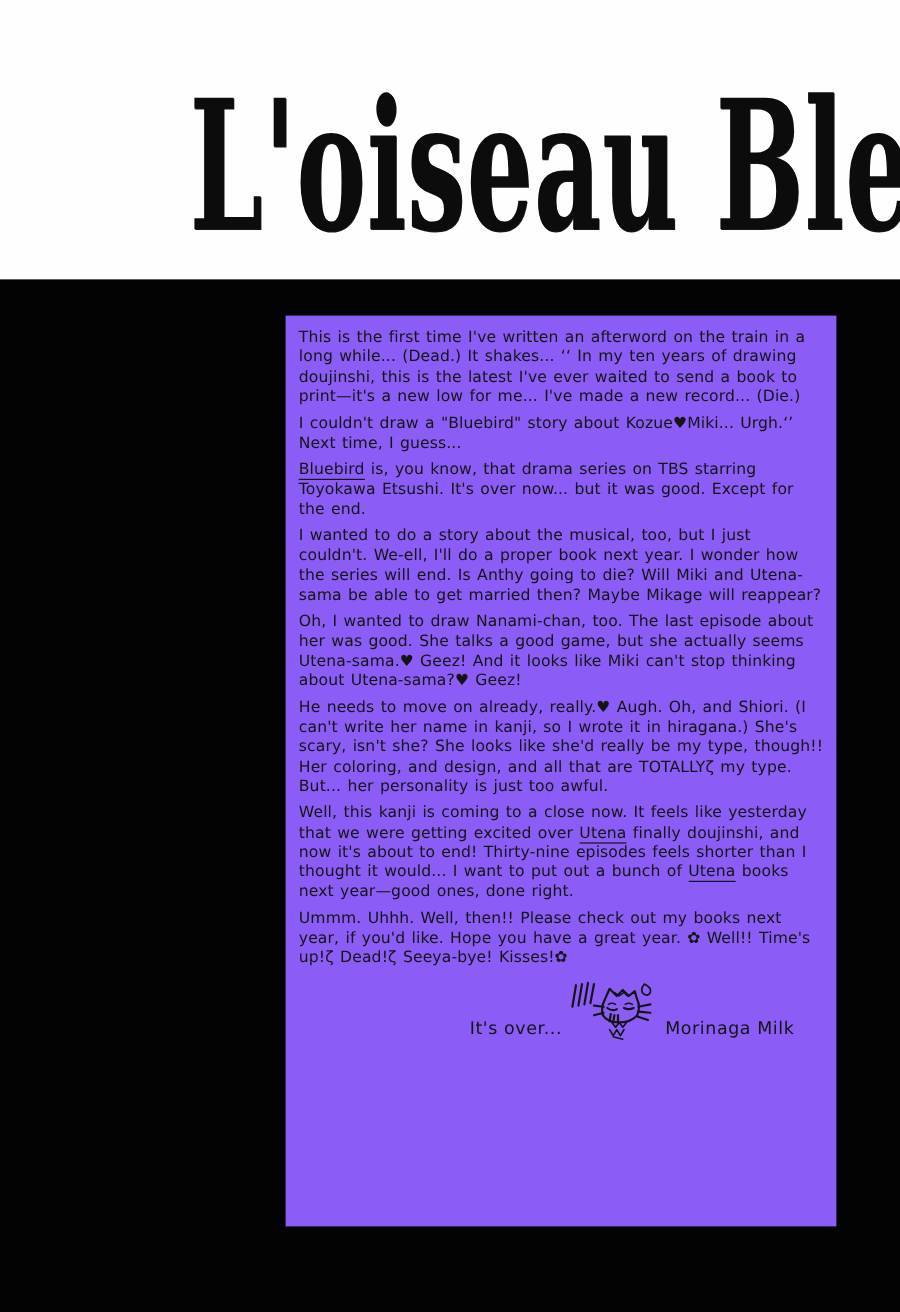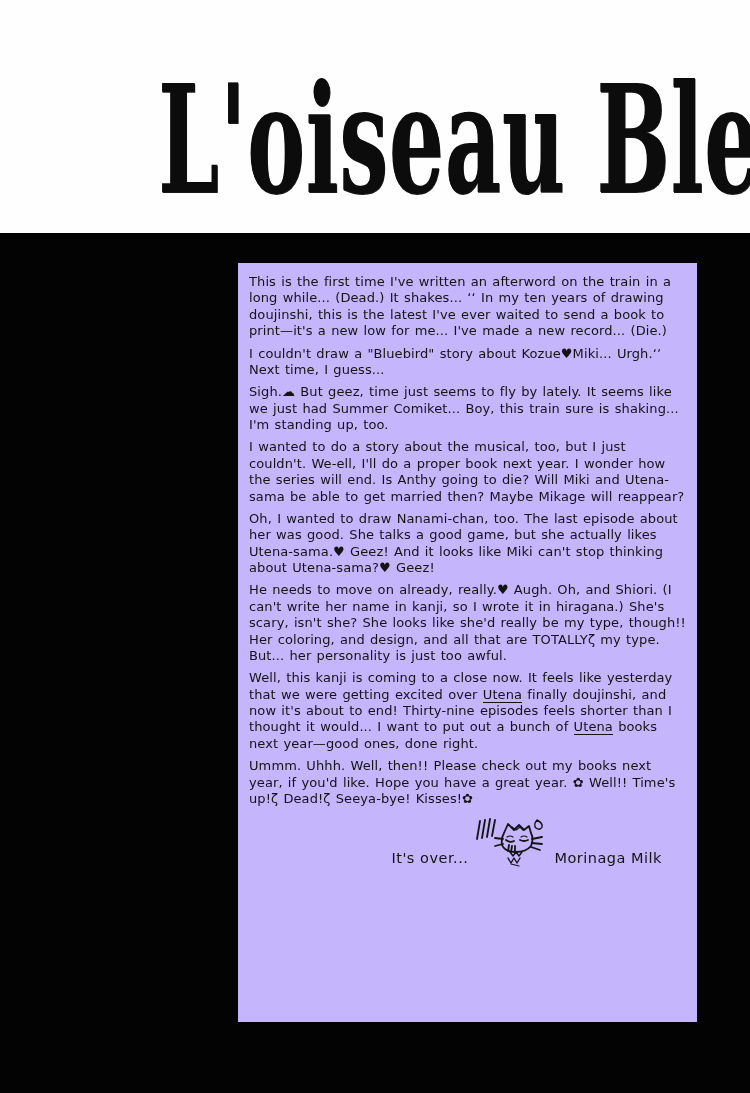--- a/index.html
+++ b/index.html
@@ -39,21 +39,21 @@
     left: 0; top: 233px;
     width: 750px; height: 860px;
     background: #030303;
   }
 
   
   .afterword-page {
     position: absolute;
     left: 238px; top: 30px;           
     width: 459px; height: 759px;
-    background: #c4b5fd;
+    background: #8b5cf6;
     color: #141414;
     padding: 11px 9px 8px 11px;
   }
   .afterword-body p.para {
     font-size: 13px;
     line-height: 1.26;
     margin-bottom: 6px;
     letter-spacing: 0.1px;
     word-spacing: 1px;
   }
@@ -87,23 +87,23 @@
 </header>
 
 <div class="black-backdrop">
 
   <section class="afterword-page">
 
     <div class="afterword-body">
 
     <p class="para"><span>This is the first time I've written an afterword on the train in a long while... (Dead.) It shakes... ʻʻ In my ten years of drawing doujinshi, this is the latest I've ever waited to send a book to print—it's a new low for me... I've made a new record... (Die.)</span></p>
         <p class="para"><span>I couldn't draw a "Bluebird" story about Kozue♥Miki... Urgh.ʻʼ Next time, I guess...</span></p>
-        <p class="para"><span>Sigh.☁ But geez, time just seems to fly by lately. It seems like we just had Summer Comiket... Boy, this train sure is shaking... I'm standing up, too.</span></p>
+        <p class="para"><span class="u">Bluebird</span><span> is, you know, that drama series on TBS starring Toyokawa Etsushi. It's over now... but it was good. Except for the end.</span></p>
         <p class="para"><span>I wanted to do a story about the musical, too, but I just couldn't. We-ell, I'll do a proper book next year. I wonder how the series will end. Is Anthy going to die? Will Miki and Utena-sama be able to get married then? Maybe Mikage will reappear?</span></p>
-        <p class="para"><span>Oh, I wanted to draw Nanami-chan, too. The last episode about her was good. She talks a good game, but she actually likes Utena-sama.♥ Geez! And it looks like Miki can't stop thinking about Utena-sama?♥ Geez!</span></p>
+        <p class="para"><span>Oh, I wanted to draw Nanami-chan, too. The last episode about her was good. She talks a good game, but she actually seems Utena-sama.♥ Geez! And it looks like Miki can't stop thinking about Utena-sama?♥ Geez!</span></p>
         <p class="para"><span>He needs to move on already, really.♥ Augh. Oh, and Shiori. (I can't write her name in kanji, so I wrote it in hiragana.) She's scary, isn't she? She looks like she'd really be my type, though!! Her coloring, and design, and all that are TOTALLYζ my type. But... her personality is just too awful.</span></p>
         <p class="para"><span>Well, this kanji is coming to a close now. It feels like yesterday that we were getting excited over </span><span class="u">Utena</span><span> finally doujinshi, and now it's about to end! Thirty-nine episodes feels shorter than I thought it would... I want to put out a bunch of </span><span class="u">Utena</span><span> books next year—good ones, done right.</span></p>
         <p class="para"><span>Ummm. Uhhh. Well, then!! Please check out my books next year, if you'd like. Hope you have a great year. ✿ Well!! Time's up!ζ Dead!ζ Seeya-bye! Kisses!✿</span></p>
       </div>
 
     <div class="signature-row">
       <span class="sig-text">It's over...</span>
 
       <span class="cat-doodle-wrap">
         <svg width="74" height="52" viewBox="0 0 74 52" fill="none" stroke="#141414" stroke-width="1.8" stroke-linecap="round" stroke-linejoin="round">

